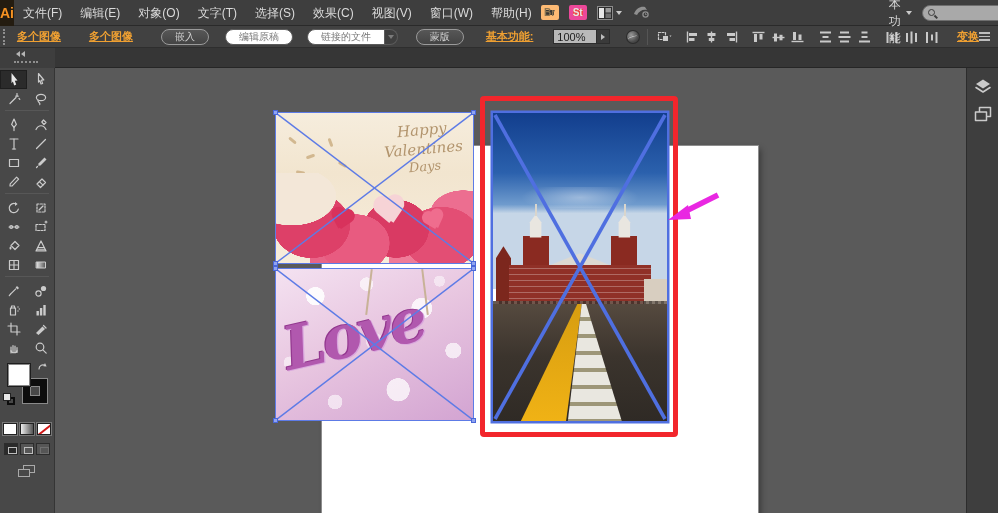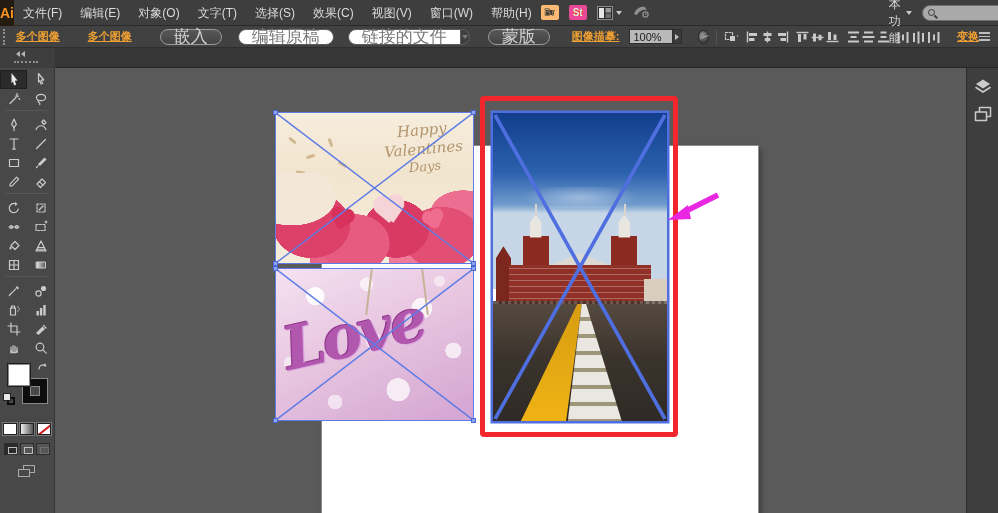--- a/index.html
+++ b/index.html
@@ -29,21 +29,21 @@
   .mag::after{content:"";position:absolute;width:4px;height:1.6px;background:#3c3c3c;
               transform:rotate(45deg);left:5px;top:6px;}
   .searchbox input{flex:1;min-width:0;border:none;background:transparent;outline:none;font-size:10px;color:#333;}
 
   
   .controlbar{position:absolute;left:0;top:26px;width:998px;height:22px;background:#414141;
               border-bottom:1px solid #2e2e2e;display:flex;align-items:center;z-index:29;font-size:11px;}
   .grip{width:6px;height:16px;border-left:2px dotted #8f8f8f;margin:0 4px 0 3px;}
   .olink{color:#efa032;text-decoration:underline;font-weight:bold;white-space:nowrap;cursor:pointer;}
   .cb-btn{height:16px;padding:0 13px;border:1px solid #9a9a9a;border-radius:8px;color:#d2d2d2;
-          background:linear-gradient(#575757,#444);font-size:17px;display:flex;align-items:center;
+          background:linear-gradient(#575757,#444);font-size:10px;display:flex;align-items:center;
           white-space:nowrap;cursor:pointer;}
   .cb-btn.disabled{border-color:#5b5b5b;color:#787878;background:#ffffff;}
   .dd-btn{width:13px;height:16px;border:1px solid #5b5b5b;border-left:none;border-radius:0 8px 8px 0;
           display:flex;align-items:center;justify-content:center;background:#3f3f3f;}
   .dd-btn .caret{border-top-color:#7a7a7a;}
   .opacity-input{width:44px;height:15px;background:#b9b9b9;border:1px solid #2d2d2d;color:#1d1d1d;
                  font-size:11px;padding:0 3px;outline:none;}
   .spin-btn{width:13px;height:15px;background:#3a3a3a;border:1px solid #2d2d2d;border-left:none;
             display:flex;align-items:center;justify-content:center;}
   .spin-btn::after{content:"";width:0;height:0;border-top:3.5px solid transparent;
@@ -248,22 +248,22 @@
     <i class="grip"></i>
     <span class="olink" style="margin-left:4px">多个图像</span>
     <span class="olink" style="margin-left:28px">多个图像</span>
     <button class="cb-btn" style="margin-left:28px">嵌入</button>
     <button class="cb-btn disabled" style="margin-left:16px">编辑原稿</button>
     <button class="cb-btn disabled" style="margin-left:14px;border-radius:8px 0 0 8px">链接的文件</button>
     <span class="dd-btn">
         <i class="caret"></i>
       </span>
     <button class="cb-btn" style="margin-left:18px">蒙版</button>
-    <span class="olink" style="margin-left:22px">图像描摹:</span>
-    <input class="opacity-input" style="margin-left: 10px;" value="100%">
+    <span class="olink" style="margin-left:22px">基本功能:</span>
+    <input class="opacity-input" style="margin-left: 20px;" value="100%">
     <span class="spin-btn"></span>
     <span class="sphere" style="margin-left:16px"></span>
     <span class="vsep"></span>
 
     <span class="aicon">
       <svg class="i" width="16" height="14" viewBox="0 0 16 14">
           <rect x="1.5" y="2.5" width="7" height="7" stroke-dasharray="2 1.5"></rect>
           <rect class="f" x="6" y="6" width="5" height="5"></rect>
           <path d="M12.5 5.5 l2 0 l-1 1.6 z" class="f"></path>
         </svg>

